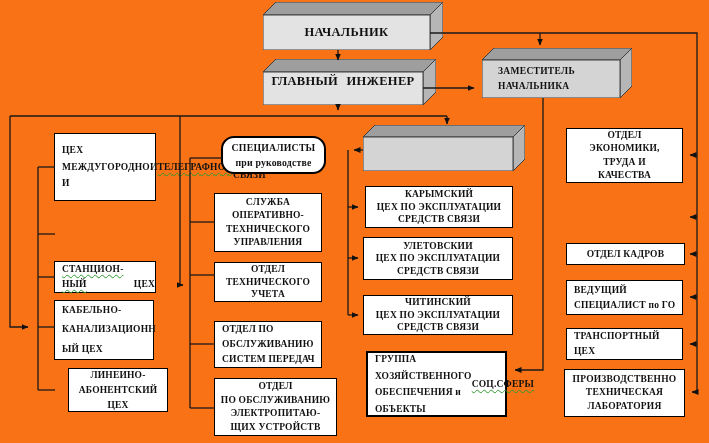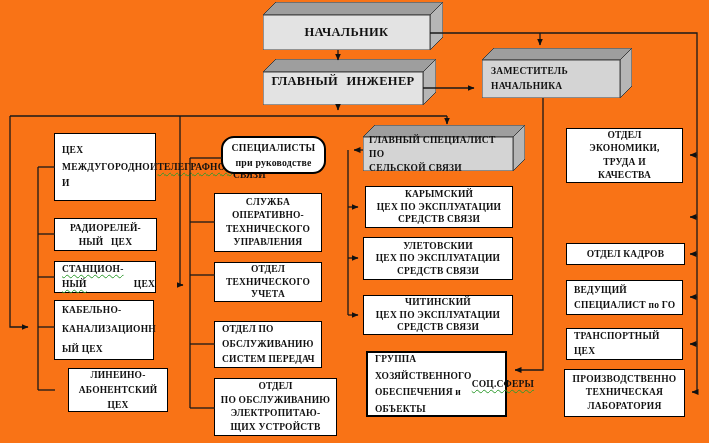--- a/index.html
+++ b/index.html
@@ -19,21 +19,21 @@
   .box.dark{border-width:2px;}
   .box.dark::before{background:#6f6f6f;top:-9px;left:8px;}
   .lh12{line-height:12.5px;}.lh13{line-height:13.5px;}.lh14{line-height:14px;}
   .lh15{line-height:15px;}.lh16{line-height:16.5px;}.lh19{line-height:19.5px;}
   .wsp{word-spacing:5px;}
   
   .cube{position:absolute;}
   .cube svg{position:absolute;left:0;top:0;display:block;}
   .cube-label{position:absolute;display:flex;align-items:center;justify-content:center;
        font-weight:bold;letter-spacing:.3px;box-sizing:border-box;}
-  .cube-label.left{justify-content:flex-start;text-align:left;padding-left:9px;}
+  .cube-label.left{justify-content:flex-start;text-align:left;padding-left:16px;}
   .big{font-size:12.5px;}
   .small{font-size:9.5px;line-height:15.5px;}
   .spell{text-decoration:underline;text-decoration-style:wavy;
        text-decoration-color:#2e9b2e;text-decoration-thickness:1px;text-underline-offset:2px;}
 </style>
 </head>
 <body>
 
 <div id="canvas">
 
@@ -113,25 +113,23 @@
     </svg>
     <div class="cube-label small left" style="left:0;top:12px;width:138px;height:38px">ЗАМЕСТИТЕЛЬ<br>НАЧАЛЬНИКА</div>
   </div>
 
   <div class="cube" style="left:363px;top:125px;width:162px;height:46px">
     <svg width="162" height="46">
       <polygon points="0,12 12,0 162,0 150,12" fill="#9e9e9e" stroke="#404040"></polygon>
       <polygon points="150,12 162,0 162,34 150,46" fill="#b6b6b6" stroke="#404040"></polygon>
       <rect x="0" y="12" width="150" height="34" fill="#d4d4d4" stroke="#404040"></rect>
     </svg>
-    <div class="cube-label small left" style="left:0;top:12px;width:150px;height:34px;line-height:14px;padding-left:6px">ГЛАВНЫЙ СПЕЦИАЛИСТ ПО<br>СЕЛЬСКОЙ СВЯЗИ</div>
   </div>
 
   <div class="box left lh16" style="left:54px;top:133px;width:102px;height:68px">ЦЕХ<br>МЕЖДУГОРОДНОИ<br>И <span class="spell">ТЕЛЕГРАФНОЙ</span><br>СВЯЗИ</div>
-  <div class="box lh14 wsp" style="left:54px;top:218px;width:103px;height:33px">РАДИОРЕЛЕЙ-<br>НЫЙ ЦЕХ</div>
   <div class="box left lh15" style="left:54px;top:261px;width:102px;height:32px"><span class="spell">СТАНЦИОН-НЫЙ</span><br>ЦЕХ</div>
   <div class="box left lh19" style="left:54px;top:300px;width:100px;height:60px">КАБЕЛЬНО-<br>КАНАЛИЗАЦИОНН<br>ЫЙ ЦЕХ</div>
   <div class="box lh15" style="left:68px;top:368px;width:100px;height:44px">ЛИНЕИНО-<br>АБОНЕНТСКИЙ<br>ЦЕХ</div>
 
   <div class="box round lh15" style="left:221px;top:136px;width:105px;height:38px;font-size:9.8px">СПЕЦИАЛИСТЫ<br>при руководстве</div>
   <div class="box lh13" style="left:214px;top:193px;width:108px;height:59px">СЛУЖБА<br>ОПЕРАТИВНО-<br>ТЕХНИЧЕСКОГО<br>УПРАВЛЕНИЯ</div>
   <div class="box lh12" style="left:214px;top:262px;width:108px;height:40px">ОТДЕЛ<br>ТЕХНИЧЕСКОГО<br>УЧЕТА</div>
   <div class="box left lh15" style="left:214px;top:321px;width:108px;height:47px">ОТДЕЛ ПО<br>ОБСЛУЖИВАНИЮ<br>СИСТЕМ ПЕРЕДАЧ</div>
   <div class="box lh13" style="left:214px;top:378px;width:123px;height:58px">ОТДЕЛ<br>ПО ОБСЛУЖИВАНИЮ<br>ЭЛЕКТРОПИТАЮ-<br>ЩИХ УСТРОЙСТВ</div>
 

